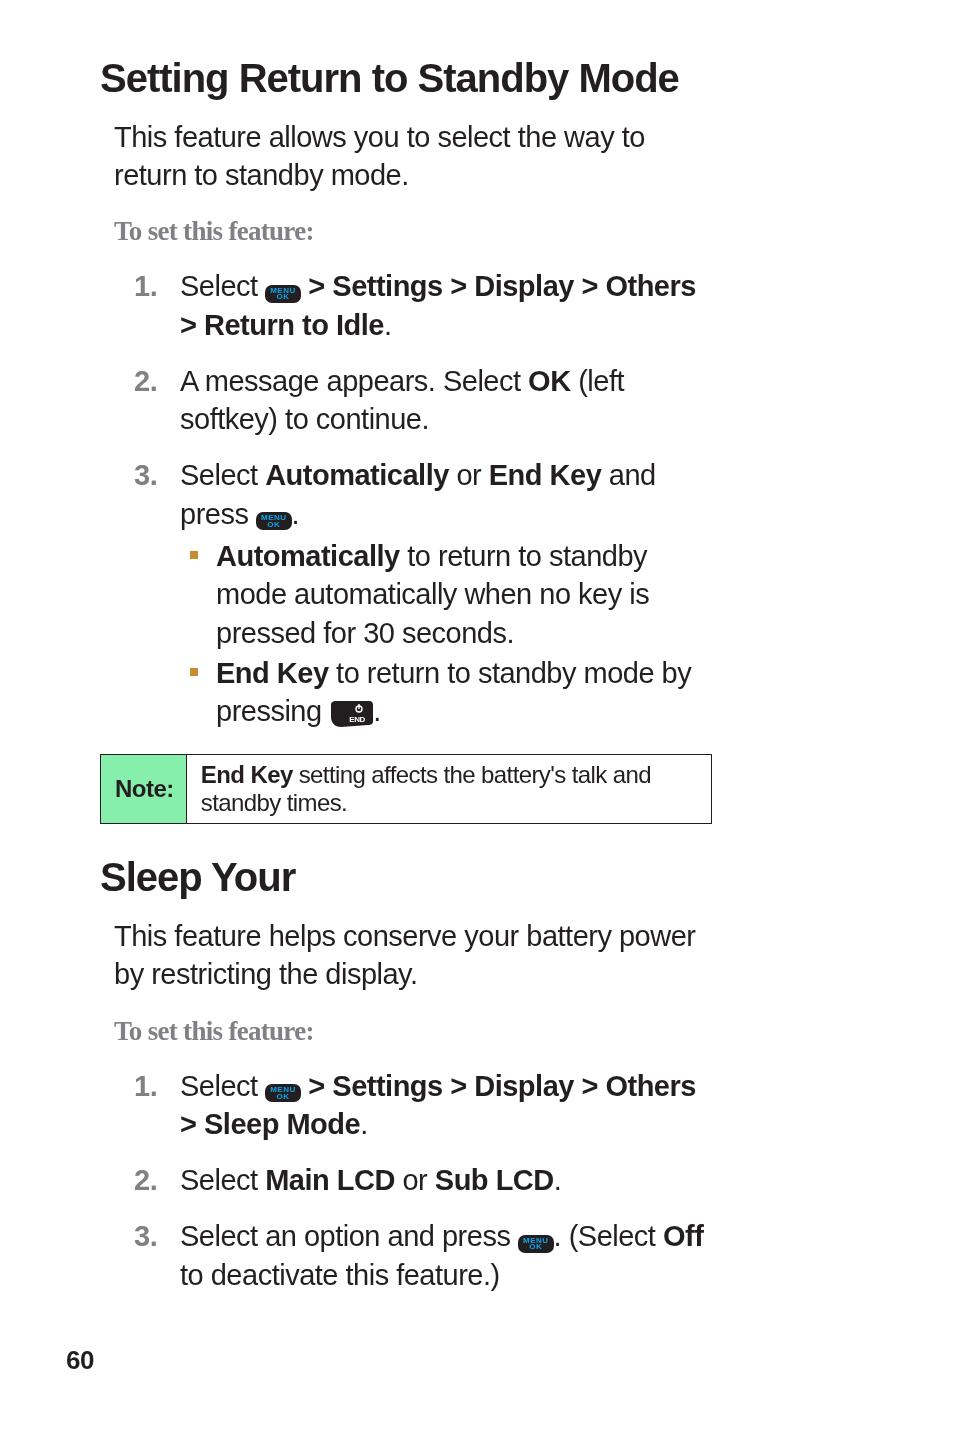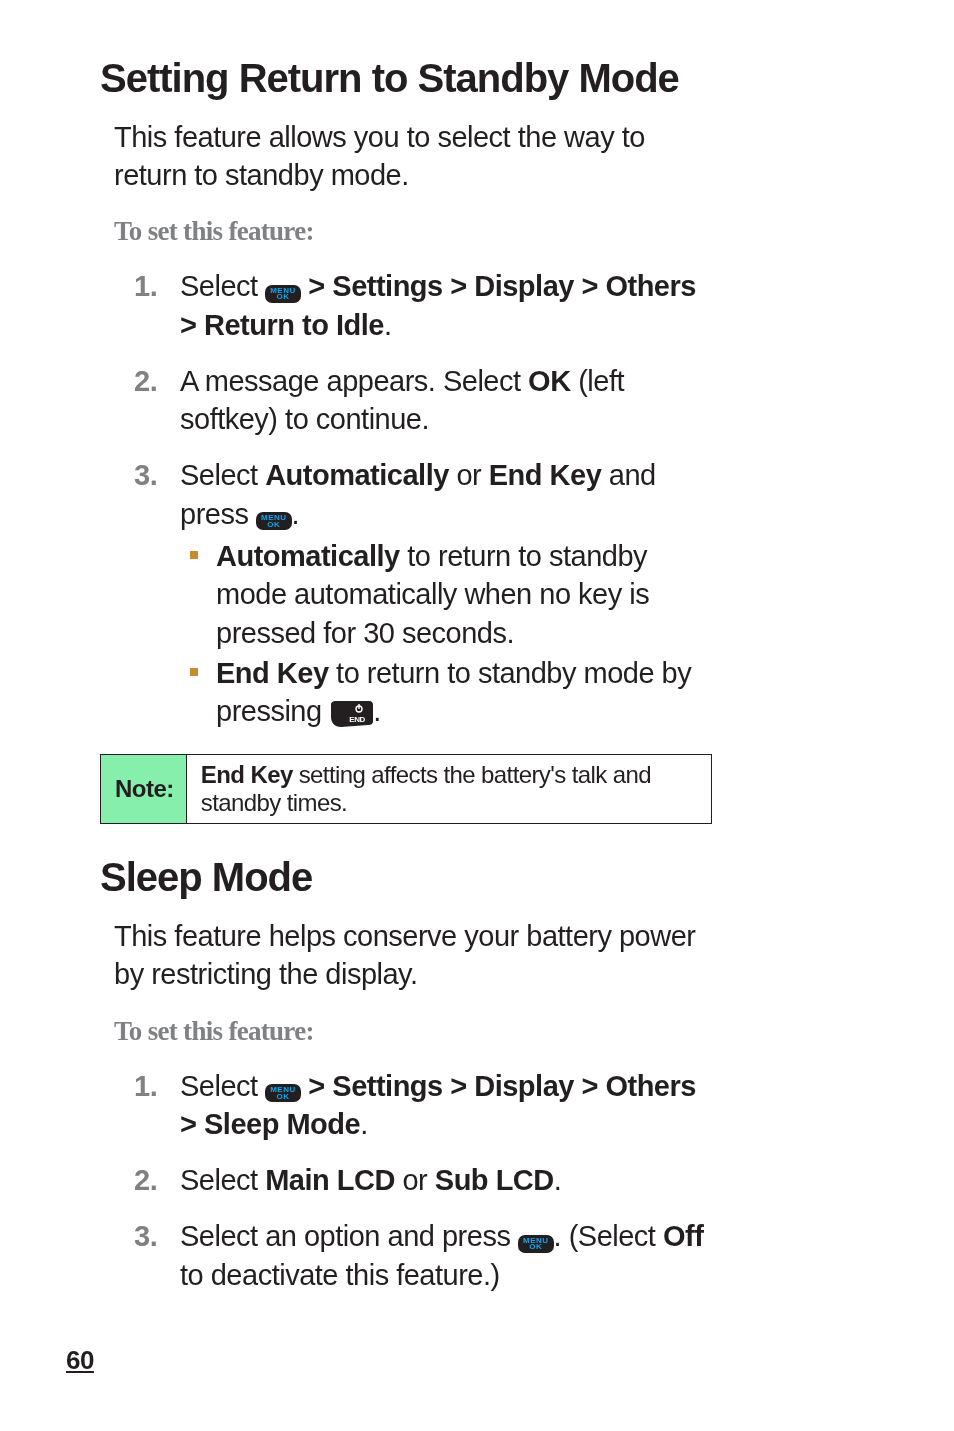--- a/index.html
+++ b/index.html
@@ -128,21 +128,21 @@
     position: absolute;
     left: 66px;
     bottom: 55px;
     font-size: 26px;
     font-weight: 700;
     letter-spacing: -0.5px;
     display: flex;
     align-items: baseline;
     gap: 36px;
   }
-  .footer .page-number { font-size: 26px; font-weight: 700; text-decoration: underline; }
+  .footer .page-number { font-size: 26px; font-weight: 700; }
 </style>
 </head>
 <body>
 
 <div class="page">
 
   <h2 class="section-heading">Setting Return to Standby Mode</h2>
 
   <p class="body-text">This feature allows you to select the way to return to standby mode.</p>
 
@@ -178,21 +178,21 @@
     </li>
   </ol>
 
   <div class="note-box">
     <div class="note-label">Note:</div>
     <div class="note-text">
       <span><span class="b">End Key</span><span> setting affects the battery's talk and standby times.</span></span>
     </div>
   </div>
 
-  <h2 class="section-heading">Sleep Mode</h2>
+  <h2 class="section-heading">Sleep Your</h2>
 
   <p class="body-text">This feature helps conserve your battery power by restricting the display.</p>
 
   <p class="subheading">To set this feature:</p>
 
   <ol class="steps">
     <li>
       <span class="step-num">1.</span>
       <span>Select </span><span class="menu-ok-icon"><span class="line1">MENU</span><span class="line2">OK</span></span><span class="b"> &gt; Settings &gt; Display &gt; Others &gt; Sleep Mode</span><span>.</span>
     </li>

